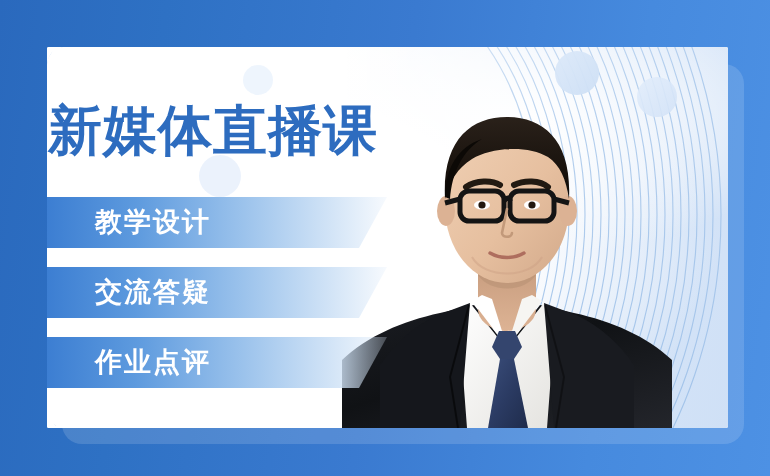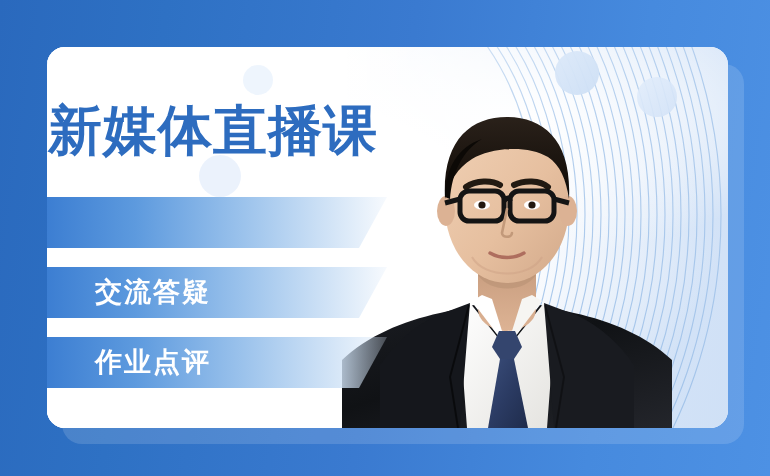--- a/index.html
+++ b/index.html
@@ -32,21 +32,21 @@
     background: rgba(255,255,255,0.14);
     filter: blur(0.4px);
   }
   
   .card {
     position: absolute;
     left: 47px;
     top: 47px;
     width: 681px;
     height: 381px;
-    border-radius: 18px;
+    border-radius: 2px;
     overflow: hidden;
     background: #ffffff;
   }
   
   .card-wash {
     position: absolute;
     inset: 0;
     background:
       radial-gradient(130% 115% at 18% 52%, #ffffff 0%, #ffffff 38%, rgba(255,255,255,0.0) 62%),
       linear-gradient(112deg, #ffffff 0%, #ffffff 30%, #eef4fc 50%, #d8e6f8 74%, #cfe0f6 100%);
@@ -281,20 +281,21 @@
 
         <path d="M 130 210 C 142 232 188 232 200 210" fill="none" stroke="#cda286" stroke-width="2" opacity="0.5"></path>
       </svg>
     </div>
 
     <div class="title">新媒体直播课</div>
 
     <div class="ribbons">
       <div class="ribbon">
         <div class="ribbon-shape"></div>
+        <div class="ribbon-label">教学设计</div>
       </div>
       <div class="ribbon">
         <div class="ribbon-shape"></div>
         <div class="ribbon-label">交流答疑</div>
       </div>
       <div class="ribbon">
         <div class="ribbon-shape"></div>
         <div class="ribbon-label">作业点评</div>
       </div>
     </div>

